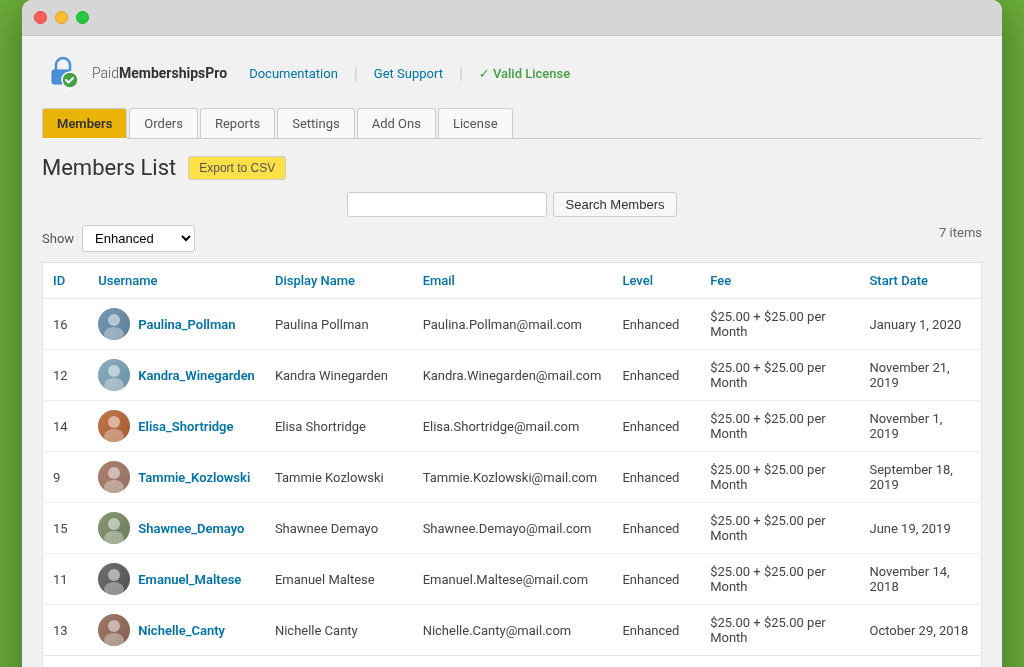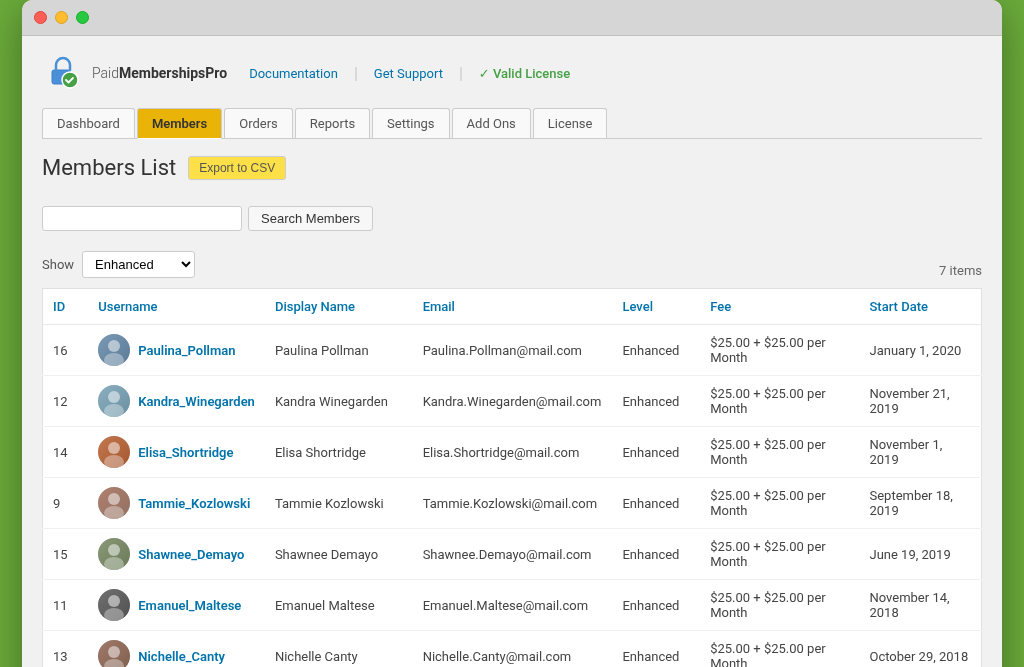--- a/index.html
+++ b/index.html
@@ -108,63 +108,63 @@
       font-weight: 600;
       color: #333;
       border-bottom: 1px solid #fff;
       margin-bottom: -1px;
       z-index: 1;
     }
     .page-header {
       display: flex;
       align-items: center;
       gap: 12px;
-      margin-bottom: 26px;
+      margin-bottom: 12px;
     }
     .page-title {
       font-size: 22px;
       font-weight: 400;
       color: #333;
     }
     .export-btn {
       padding: 4px 10px;
       background: #fde047;
       border: 1px solid #ccc;
       border-radius: 3px;
       font-size: 12px;
       cursor: pointer;
       color: #555;
     }
     .search-bar {
       display: flex;
-      justify-content: flex-start;
+      justify-content: center;
       align-items: center;
       gap: 6px;
-      margin-bottom: 20px;
+      margin-bottom: 8px;
     }
     .search-input {
       border: 1px solid #ccc;
       border-radius: 3px;
       padding: 4px 8px;
       font-size: 13px;
       width: 200px;
       background: #fff;
     }
     .search-btn {
       padding: 4px 12px;
       background: #f7f7f7;
       border: 1px solid #ccc;
       border-radius: 3px;
       font-size: 13px;
       cursor: pointer;
       color: #333;
     }
     .filter-row {
       display: flex;
-      align-items: flex-end;
+      align-items: flex-start;
       justify-content: space-between;
       margin-bottom: 10px;
     }
     .filter-left {
       display: flex;
       align-items: center;
       gap: 8px;
     }
     .filter-label {
       font-size: 13px;
@@ -268,21 +268,20 @@
       <div class="header-links">
         <a class="header-link">Documentation</a>
         <span style="color:#ccc;">|</span>
         <a class="header-link">Get Support</a>
         <span style="color:#ccc;">|</span>
         <span class="valid-license">Valid License</span>
       </div>
     </div>
 
     <div class="nav-tabs">
-      <div class="nav-tab">Dashboard</div>
       <div class="nav-tab active">Members</div>
       <div class="nav-tab">Orders</div>
       <div class="nav-tab">Reports</div>
       <div class="nav-tab">Settings</div>
       <div class="nav-tab">Add Ons</div>
       <div class="nav-tab">License</div>
     </div>
 
     <div class="page-header">
       <h1 class="page-title">Members List</h1>

